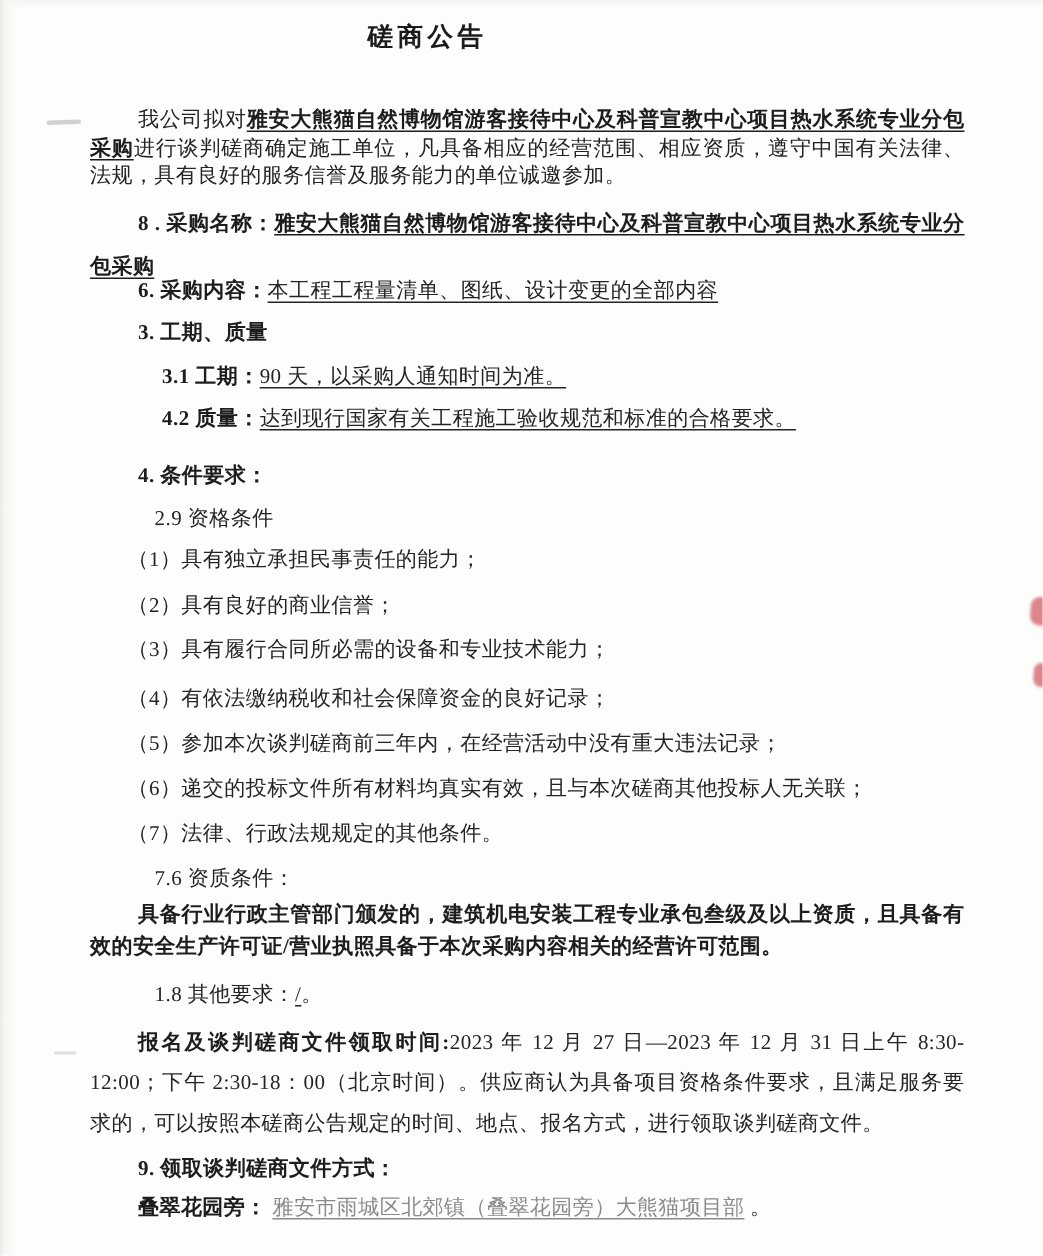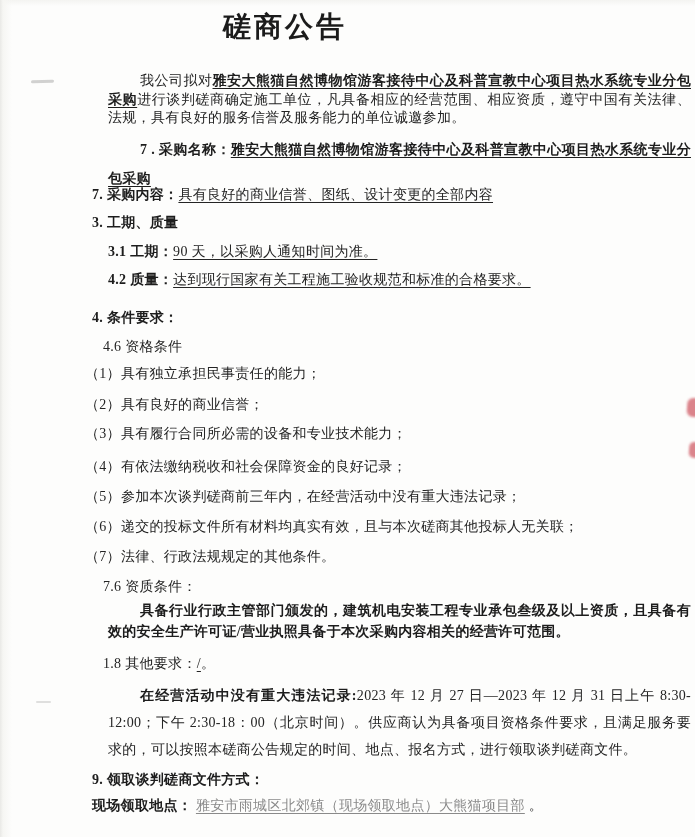--- a/index.html
+++ b/index.html
@@ -19,28 +19,29 @@
     position: absolute;
     left: 60px;
     width: 583px;
     font-size: 14px;
     line-height: 20px;
     letter-spacing: 0.3px;
   }
   .title {
     left: 0; width: 556px;
     text-align: center;
-    font-size: 28px;
+    font-size: 17px;
     font-weight: bold;
     letter-spacing: 3px;
     text-indent: 14px;
     color: #1b1b1b;
     line-height: 30px;
+    font-family: Liberation Mono, monospace;
   }
-  .just { text-align: justify; margin-left: 48px; }
+  .just { text-align: justify; }
   .ind { text-indent: 32px; }
   .b { font-weight: bold; color: #1d1d1d; }
   .u {
     text-decoration: underline;
     text-underline-offset: 3px;
     text-decoration-thickness: 1px;
   }
   .gray { color: #8a8a8a; }
   .lh18 { line-height: 18.5px; }
   .lh21 { line-height: 21px; }
@@ -69,50 +70,50 @@
   .d1 { left: 31px; top: 80px; width: 23px; height: 3px; transform: rotate(-2deg); border-radius: 2px; }
   .d2 { left: 36px; top: 701px; width: 15px; height: 2px; opacity: 0.55; border-radius: 2px; }
 </style>
 </head>
 <body>
 
 <h1 class="blk title" style="top:12px">磋商公告</h1>
 
 <p class="blk just ind lh18" style="top:72px"><span>我公司拟对</span><span class="b u">雅安大熊猫自然博物馆游客接待中心及科普宣教中心项目热水系统专业分包采购</span><span>进行谈判磋商确定施工单位，凡具备相应的经营范围、相应资质，遵守中国有关法律、法规，具有良好的服务信誉及服务能力的单位诚邀参加。</span></p>
 
-<p class="blk just ind lh29" style="top:135px"><span class="b">7 . 采购名称：</span><span class="b u">雅安大熊猫自然博物馆游客接待中心及科普宣教中心项目热水系统专业分包采购</span></p>
+<p class="blk just ind lh29" style="top:135px"><span class="b">8 . 采购名称：</span><span class="b u">雅安大熊猫自然博物馆游客接待中心及科普宣教中心项目热水系统专业分包采购</span></p>
 
-<p class="blk ind" style="top:185px"><span class="b">7.  采购内容：</span><span class="u">具有良好的商业信誉、图纸、设计变更的全部内容</span></p>
+<p class="blk ind" style="top:185px"><span class="b">6.  采购内容：</span><span class="u">本工程工程量清单、图纸、设计变更的全部内容</span></p>
 
 <p class="blk ind b" style="top:213px">3. 工期、质量</p>
 
 <p class="blk pl48" style="top:242px"><span class="b">3.1 工期：</span><span class="u">90 天，以采购人通知时间为准。</span></p>
 
 <p class="blk pl48" style="top:270px"><span class="b">4.2 质量：</span><span class="u">达到现行国家有关工程施工验收规范和标准的合格要求。</span></p>
 
 <p class="blk ind b" style="top:308px">4. 条件要求：</p>
 
-<p class="blk pl43" style="top:337px">4.6 资格条件</p>
+<p class="blk pl43" style="top:337px">2.9 资格条件</p>
 
 <p class="blk pl25" style="top:364px">（1）具有独立承担民事责任的能力；</p>
 <p class="blk pl25" style="top:395px">（2）具有良好的商业信誉；</p>
 <p class="blk pl25" style="top:424px">（3）具有履行合同所必需的设备和专业技术能力；</p>
 <p class="blk pl25" style="top:457px">（4）有依法缴纳税收和社会保障资金的良好记录；</p>
 <p class="blk pl25" style="top:487px">（5）参加本次谈判磋商前三年内，在经营活动中没有重大违法记录；</p>
 <p class="blk pl25" style="top:517px">（6）递交的投标文件所有材料均真实有效，且与本次磋商其他投标人无关联；</p>
 <p class="blk pl25" style="top:547px">（7）法律、行政法规规定的其他条件。</p>
 
 <p class="blk pl43" style="top:577px">7.6 资质条件：</p>
 
 <p class="blk just ind lh21 b" style="top:600px">具备行业行政主管部门颁发的，建筑机电安装工程专业承包叁级及以上资质，且具备有效的安全生产许可证/营业执照具备于本次采购内容相关的经营许可范围。</p>
 
 <p class="blk pl43" style="top:654px"><span>1.8 其他要求：</span><span class="u">/</span><span>。</span></p>
 
-<p class="blk just ind lh27" style="top:682px"><span class="b">在经营活动中没有重大违法记录:</span><span>2023 年 12 月 27 日—2023 年 12 月 31 日上午 8:30-12:00；下午 2:30-18：00（北京时间）。供应商认为具备项目资格条件要求，且满足服务要求的，可以按照本磋商公告规定的时间、地点、报名方式，进行领取谈判磋商文件。</span></p>
+<p class="blk just ind lh27" style="top:682px"><span class="b">报名及谈判磋商文件领取时间:</span><span>2023 年 12 月 27 日—2023 年 12 月 31 日上午 8:30-12:00；下午 2:30-18：00（北京时间）。供应商认为具备项目资格条件要求，且满足服务要求的，可以按照本磋商公告规定的时间、地点、报名方式，进行领取谈判磋商文件。</span></p>
 
 <p class="blk ind b" style="top:770px">9.  领取谈判磋商文件方式：</p>
 
-<p class="blk ind" style="top:796px"><span class="b">现场领取地点：</span><span> </span><span class="u gray">雅安市雨城区北郊镇（现场领取地点）大熊猫项目部</span><span> 。</span></p>
+<p class="blk ind" style="top:796px"><span class="b">叠翠花园旁：</span><span> </span><span class="u gray">雅安市雨城区北郊镇（叠翠花园旁）大熊猫项目部</span><span> 。</span></p>
 
 <div class="red-mark m1"></div>
 <div class="red-mark m2"></div>
 <div class="scan-dash d1"></div>
 <div class="scan-dash d2"></div>
 
 </body></html>

